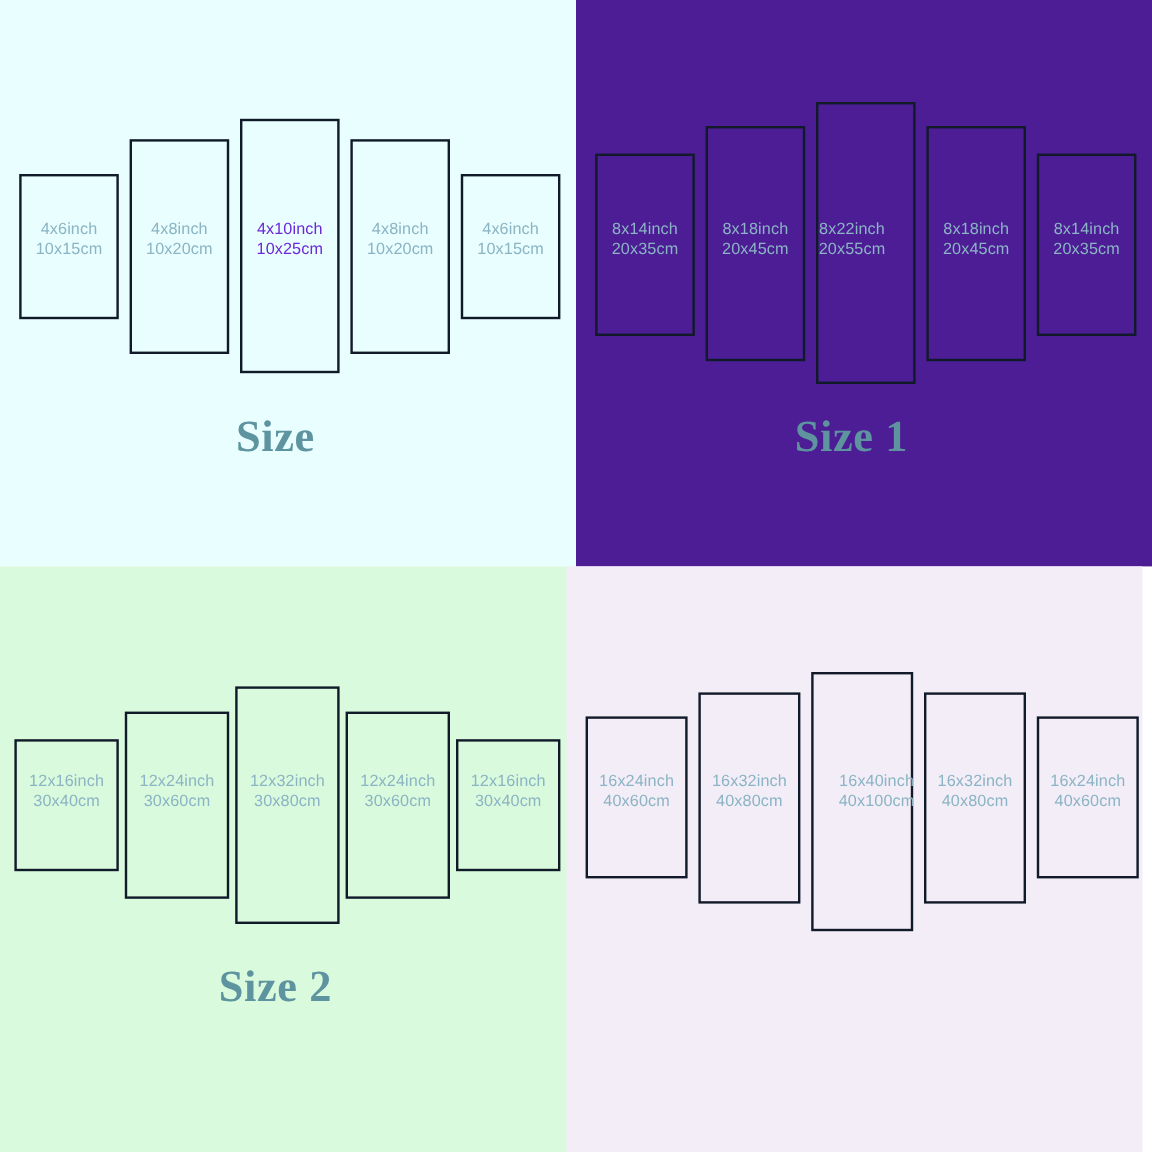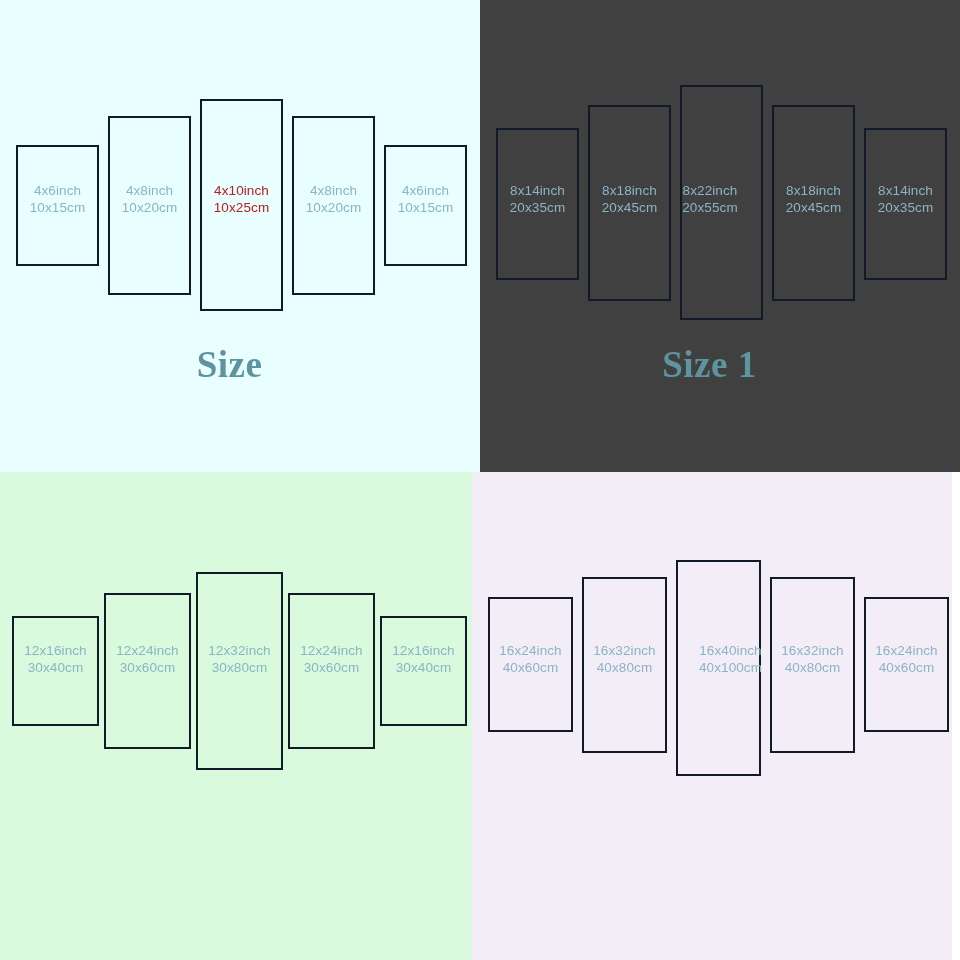--- a/index.html
+++ b/index.html
@@ -72,39 +72,39 @@
         <div class="panel-label" style="left: 16px; top: 182px; width: 83px; color: rgb(139, 180, 196);">
           <span class="ln">4x6inch</span>
           <span class="ln">10x15cm</span>
         </div>
         <div class="panel" style="left: 108px; top: 116px; width: 83px; height: 179px; border-color: rgb(17, 26, 41);"></div>
         <div class="panel-label" style="left: 108px; top: 182px; width: 83px; color: rgb(139, 180, 196);">
           <span class="ln">4x8inch</span>
           <span class="ln">10x20cm</span>
         </div>
         <div class="panel" style="left: 200px; top: 99px; width: 83px; height: 212px; border-color: rgb(17, 26, 41);"></div>
-        <div class="panel-label" style="left: 200px; top: 182px; width: 83px; color: #b91c1c;">
+        <div class="panel-label" style="left: 200px; top: 182px; width: 83px; color: #6d28d9;">
           <span class="ln">4x10inch</span>
           <span class="ln">10x25cm</span>
         </div>
         <div class="panel" style="left: 292px; top: 116px; width: 83px; height: 179px; border-color: rgb(17, 26, 41);"></div>
         <div class="panel-label" style="left: 292px; top: 182px; width: 83px; color: rgb(139, 180, 196);">
           <span class="ln">4x8inch</span>
           <span class="ln">10x20cm</span>
         </div>
         <div class="panel" style="left: 384px; top: 145px; width: 83px; height: 121px; border-color: rgb(17, 26, 41);"></div>
         <div class="panel-label" style="left: 384px; top: 182px; width: 83px; color: rgb(139, 180, 196);">
           <span class="ln">4x6inch</span>
           <span class="ln">10x15cm</span>
         </div>
       </div>
     <div class="quad-title" style="top: 344px; color: rgb(94, 148, 160);">Size</div>
   </div>
 
-  <div class="quadrant q-tr" style="background: #404040;">
+  <div class="quadrant q-tr" style="background: #4c1d95;">
     <div class="panels">
         <div class="panel" style="left: 16px; top: 128px; width: 83px; height: 152px; border-color: rgb(17, 26, 41);"></div>
         <div class="panel-label" style="left: 16px; top: 182px; width: 83px; color: rgb(139, 180, 196);">
           <span class="ln">8x14inch</span>
           <span class="ln">20x35cm</span>
         </div>
         <div class="panel" style="left: 108px; top: 105px; width: 83px; height: 196px; border-color: rgb(17, 26, 41);"></div>
         <div class="panel-label" style="left: 108px; top: 182px; width: 83px; color: rgb(139, 180, 196);">
           <span class="ln">8x18inch</span>
           <span class="ln">20x45cm</span>
@@ -149,20 +149,21 @@
         <div class="panel-label" style="left: 288px; top: 170px; width: 87px; color: rgb(139, 180, 196);">
           <span class="ln">12x24inch</span>
           <span class="ln">30x60cm</span>
         </div>
         <div class="panel" style="left: 380px; top: 144px; width: 87px; height: 110px; border-color: rgb(17, 26, 41);"></div>
         <div class="panel-label" style="left: 380px; top: 170px; width: 87px; color: rgb(139, 180, 196);">
           <span class="ln">12x16inch</span>
           <span class="ln">30x40cm</span>
         </div>
       </div>
+    <div class="quad-title" style="top: 330px; color: rgb(94, 148, 160);">Size 2</div>
   </div>
 
   <div class="quadrant q-br" style="background: rgb(243, 237, 248);">
     <div class="panels">
         <div class="panel" style="left: 16px; top: 125px; width: 85px; height: 135px; border-color: rgb(17, 26, 41);"></div>
         <div class="panel-label" style="left: 16px; top: 170px; width: 85px; color: rgb(139, 180, 196);">
           <span class="ln">16x24inch</span>
           <span class="ln">40x60cm</span>
         </div>
         <div class="panel" style="left: 110px; top: 105px; width: 85px; height: 176px; border-color: rgb(17, 26, 41);"></div>

